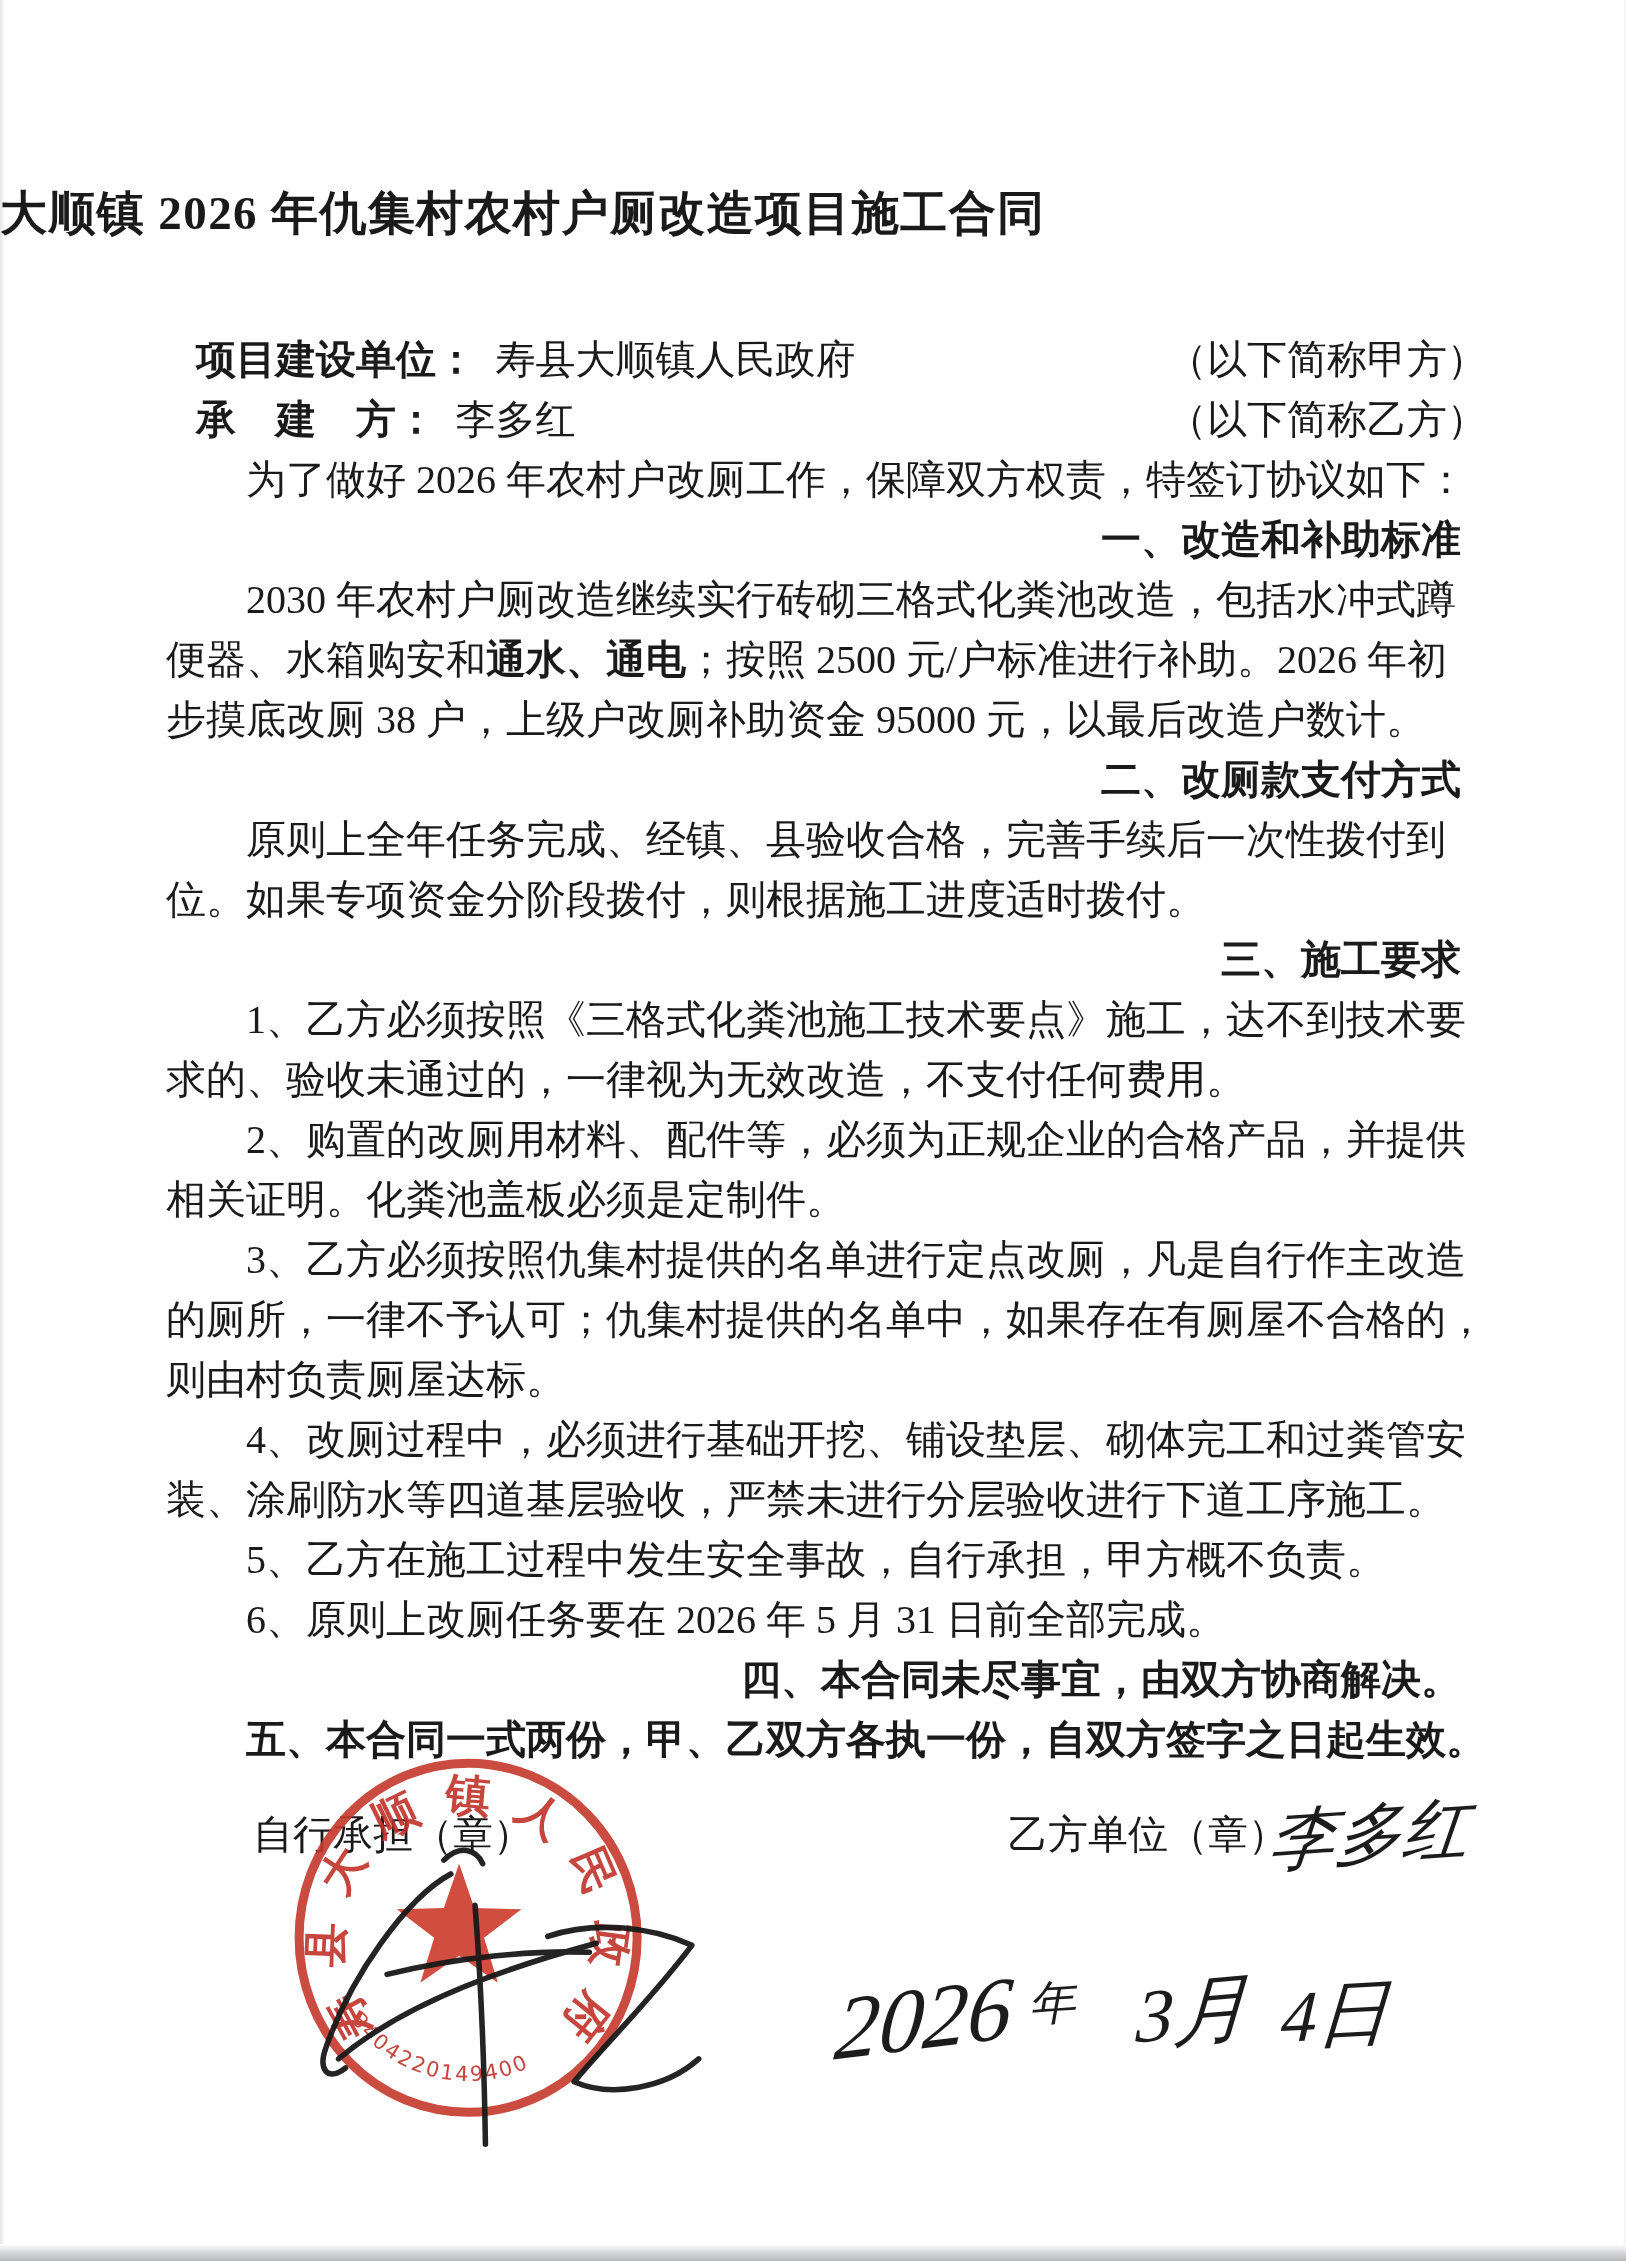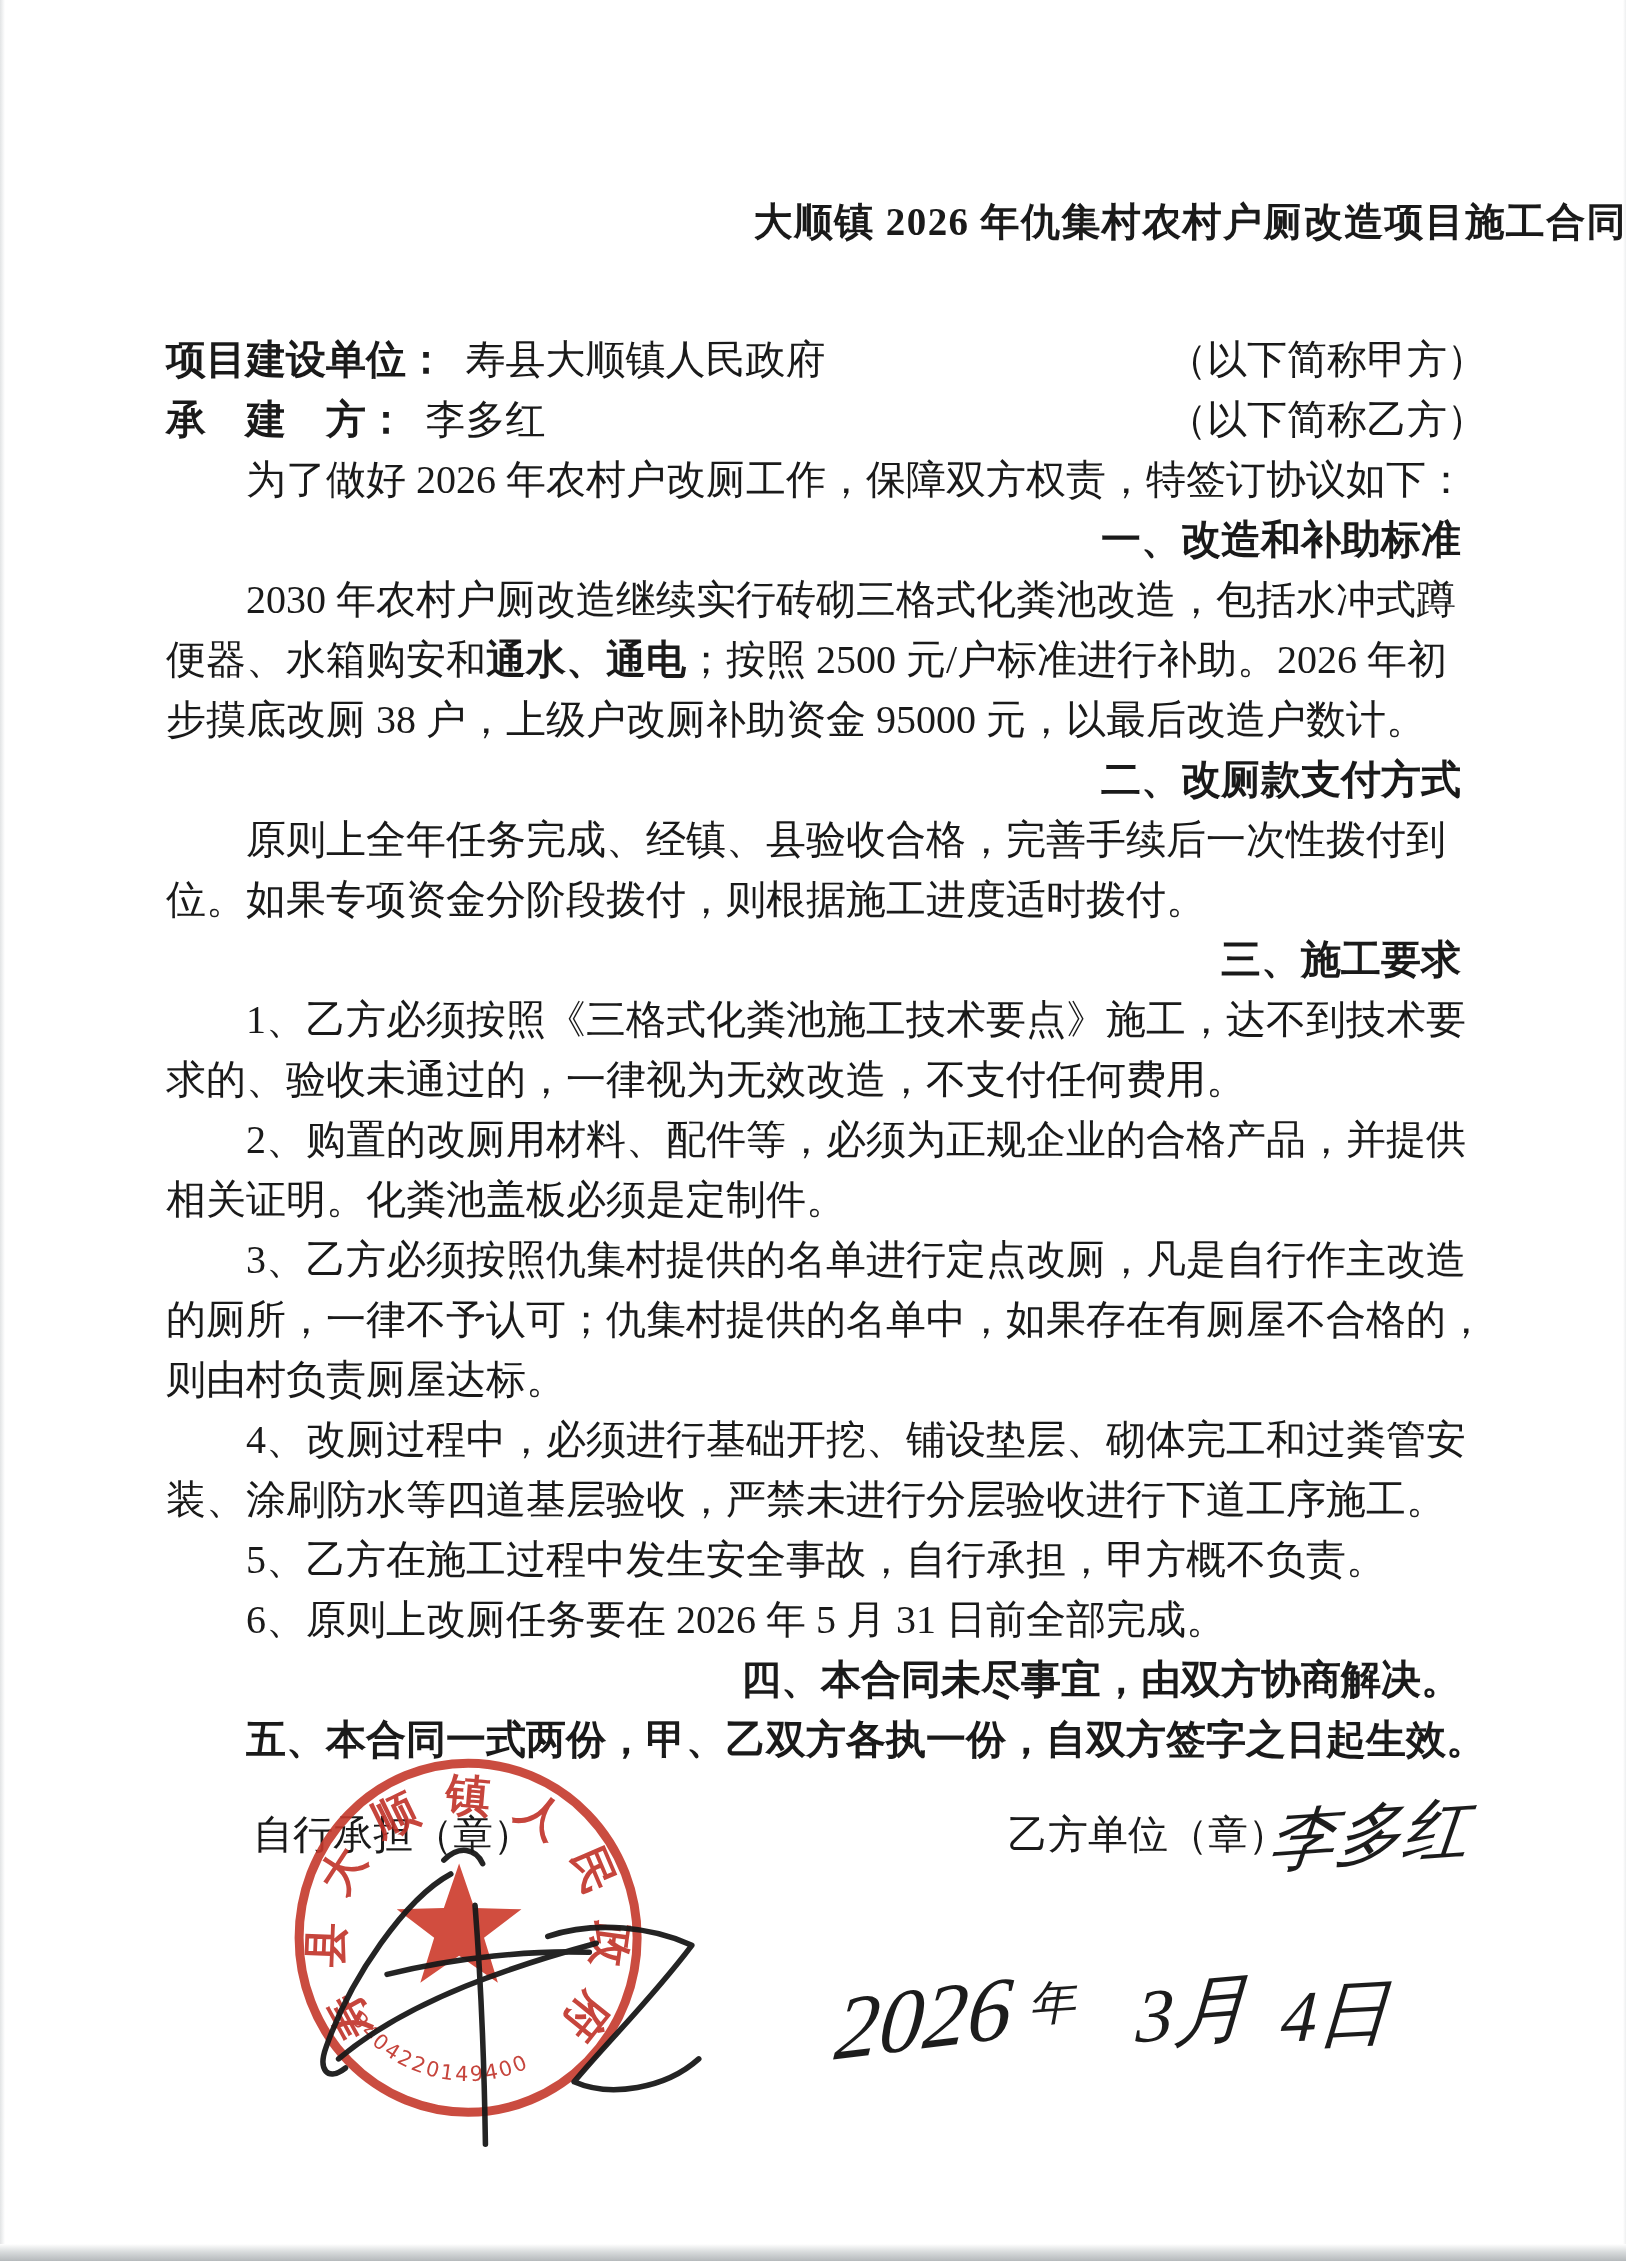--- a/index.html
+++ b/index.html
@@ -13,31 +13,31 @@
   }
   
   .scan-bottom{position:absolute;left:0;bottom:0;width:100%;height:16.6px;
     background:linear-gradient(180deg,#ffffff 0%,#d9dcdd 45%,#b5b9bc 100%);}
   .scan-left{position:absolute;left:0;top:0;width:4.8px;height:100%;
     background:linear-gradient(90deg,#e2e4e5,#ffffff);}
   .scan-right{position:absolute;right:0;top:0;width:4.2px;height:100%;
     background:linear-gradient(270deg,#e8eaeb,#ffffff);}
 
   .title{
-    position:absolute;top:182px;left:0;width:100%;text-align:right;
-    font-size:39px;font-weight:bold;letter-spacing:1.4px;white-space:nowrap;margin-top:13px;
+    position:absolute;top:182px;left:0;width:100%;text-align:left;
+    font-size:47px;font-weight:bold;letter-spacing:1.4px;white-space:nowrap;
   }
   .content{
     position:absolute;left:166px;top:330px;width:1295px;
     font-size:40px;line-height:60px;
   }
   .line{height:60px;white-space:nowrap;position:relative;}
   .indent{padding-left:80px;}
   .bold{font-weight:bold;text-align:right;}
-  .party-label{font-weight:bold;}
+  .party-label{font-weight:bold;margin-left:30px;}
   .party-value{margin-left:19.4px;}
   .party-note{position:absolute;left:975px;top:0;margin-left:26px;}
   .seg-bold{font-weight:bold;}
 
   .sig-label{position:absolute;font-size:40px;line-height:60px;white-space:nowrap;}
   .sig-a{left:253px;top:1805px;}
   .sig-b{left:1008px;top:1805px;text-align:right;}
 
   .handwriting{
     font-style:italic;color:#1c1c1c;

